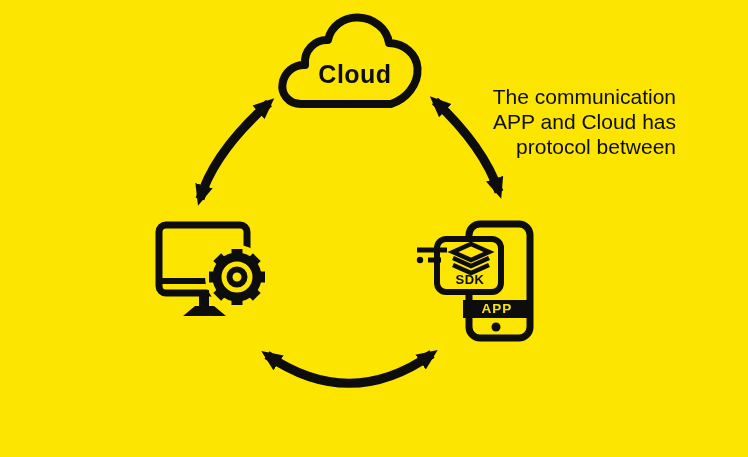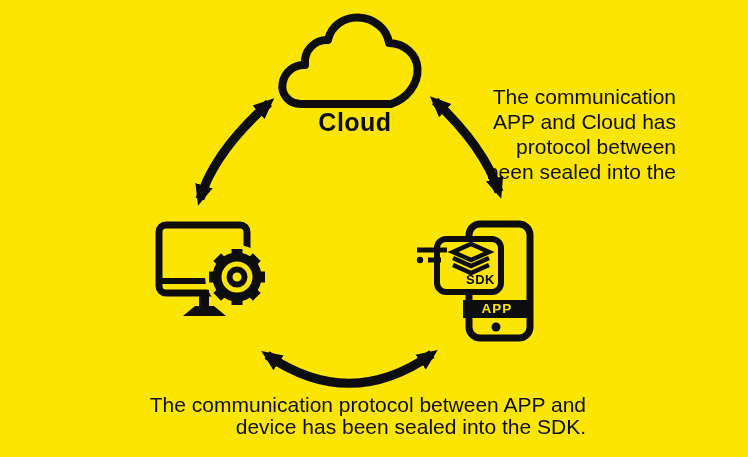--- a/index.html
+++ b/index.html
@@ -9,23 +9,23 @@
   *{margin:0;padding:0;box-sizing:border-box;}
   html,body{width:748px;height:457px;overflow:hidden;}
   body{background:var(--bg);font-family:"Liberation Sans", sans-serif;}
   .stage{position:relative;width:748px;height:457px;background:var(--bg);}
   .stage svg{position:absolute;left:0;top:0;}
   .ink-stroke{stroke:var(--ink);fill:none;}
   .ink-fill{fill:var(--ink);stroke:none;}
   .bg-fill{fill:var(--bg);stroke:none;}
   .bg-stroked{fill:var(--bg);stroke:var(--ink);}
   .label{position:absolute;color:var(--ink);font-weight:bold;text-align:center;white-space:nowrap;}
-  .cloud-label{left:305px;top:60px;width:100px;font-size:25px;letter-spacing:0.5px;margin-top:48px;}
+  .cloud-label{left:305px;top:60px;width:100px;font-size:25px;letter-spacing:0.5px;}
   .device-label{left:171px;top:317px;width:120px;font-size:26px;letter-spacing:1px;}
-  .sdk-label{left:445px;top:272px;width:50px;font-size:13px;letter-spacing:0.5px;text-align:right;}
+  .sdk-label{left:445px;top:272px;width:50px;font-size:13px;letter-spacing:0.5px;}
   .app-label{left:463px;top:300px;width:68px;font-size:13.5px;letter-spacing:1px;color:var(--bg);line-height:18px;}
   .annotation{position:absolute;color:var(--ink);text-align:right;font-weight:normal;}
   .annotation-cloud-app{right:72px;top:84px;font-size:21px;line-height:25px;}
   .annotation-device-app{right:162px;top:394px;font-size:21px;line-height:22px;}
 </style>
 </head>
 <body>
 
 <div class="stage">
 
@@ -102,20 +102,15 @@
   </svg>
 
   <div class="label cloud-label">Cloud</div>
   <div class="label sdk-label">SDK</div>
   <div class="label app-label">APP</div>
 
   <div class="annotation annotation-cloud-app">
     <div>The communication</div>
     <div>APP and Cloud has</div>
     <div>protocol between</div>
-    <div>been sealed into the</div>
-  </div>
-  <div class="annotation annotation-device-app">
-    <div>The communication protocol between APP and</div>
-    <div>device has been sealed into the SDK.</div>
   </div>
 
 </div>
 
 </body></html>

